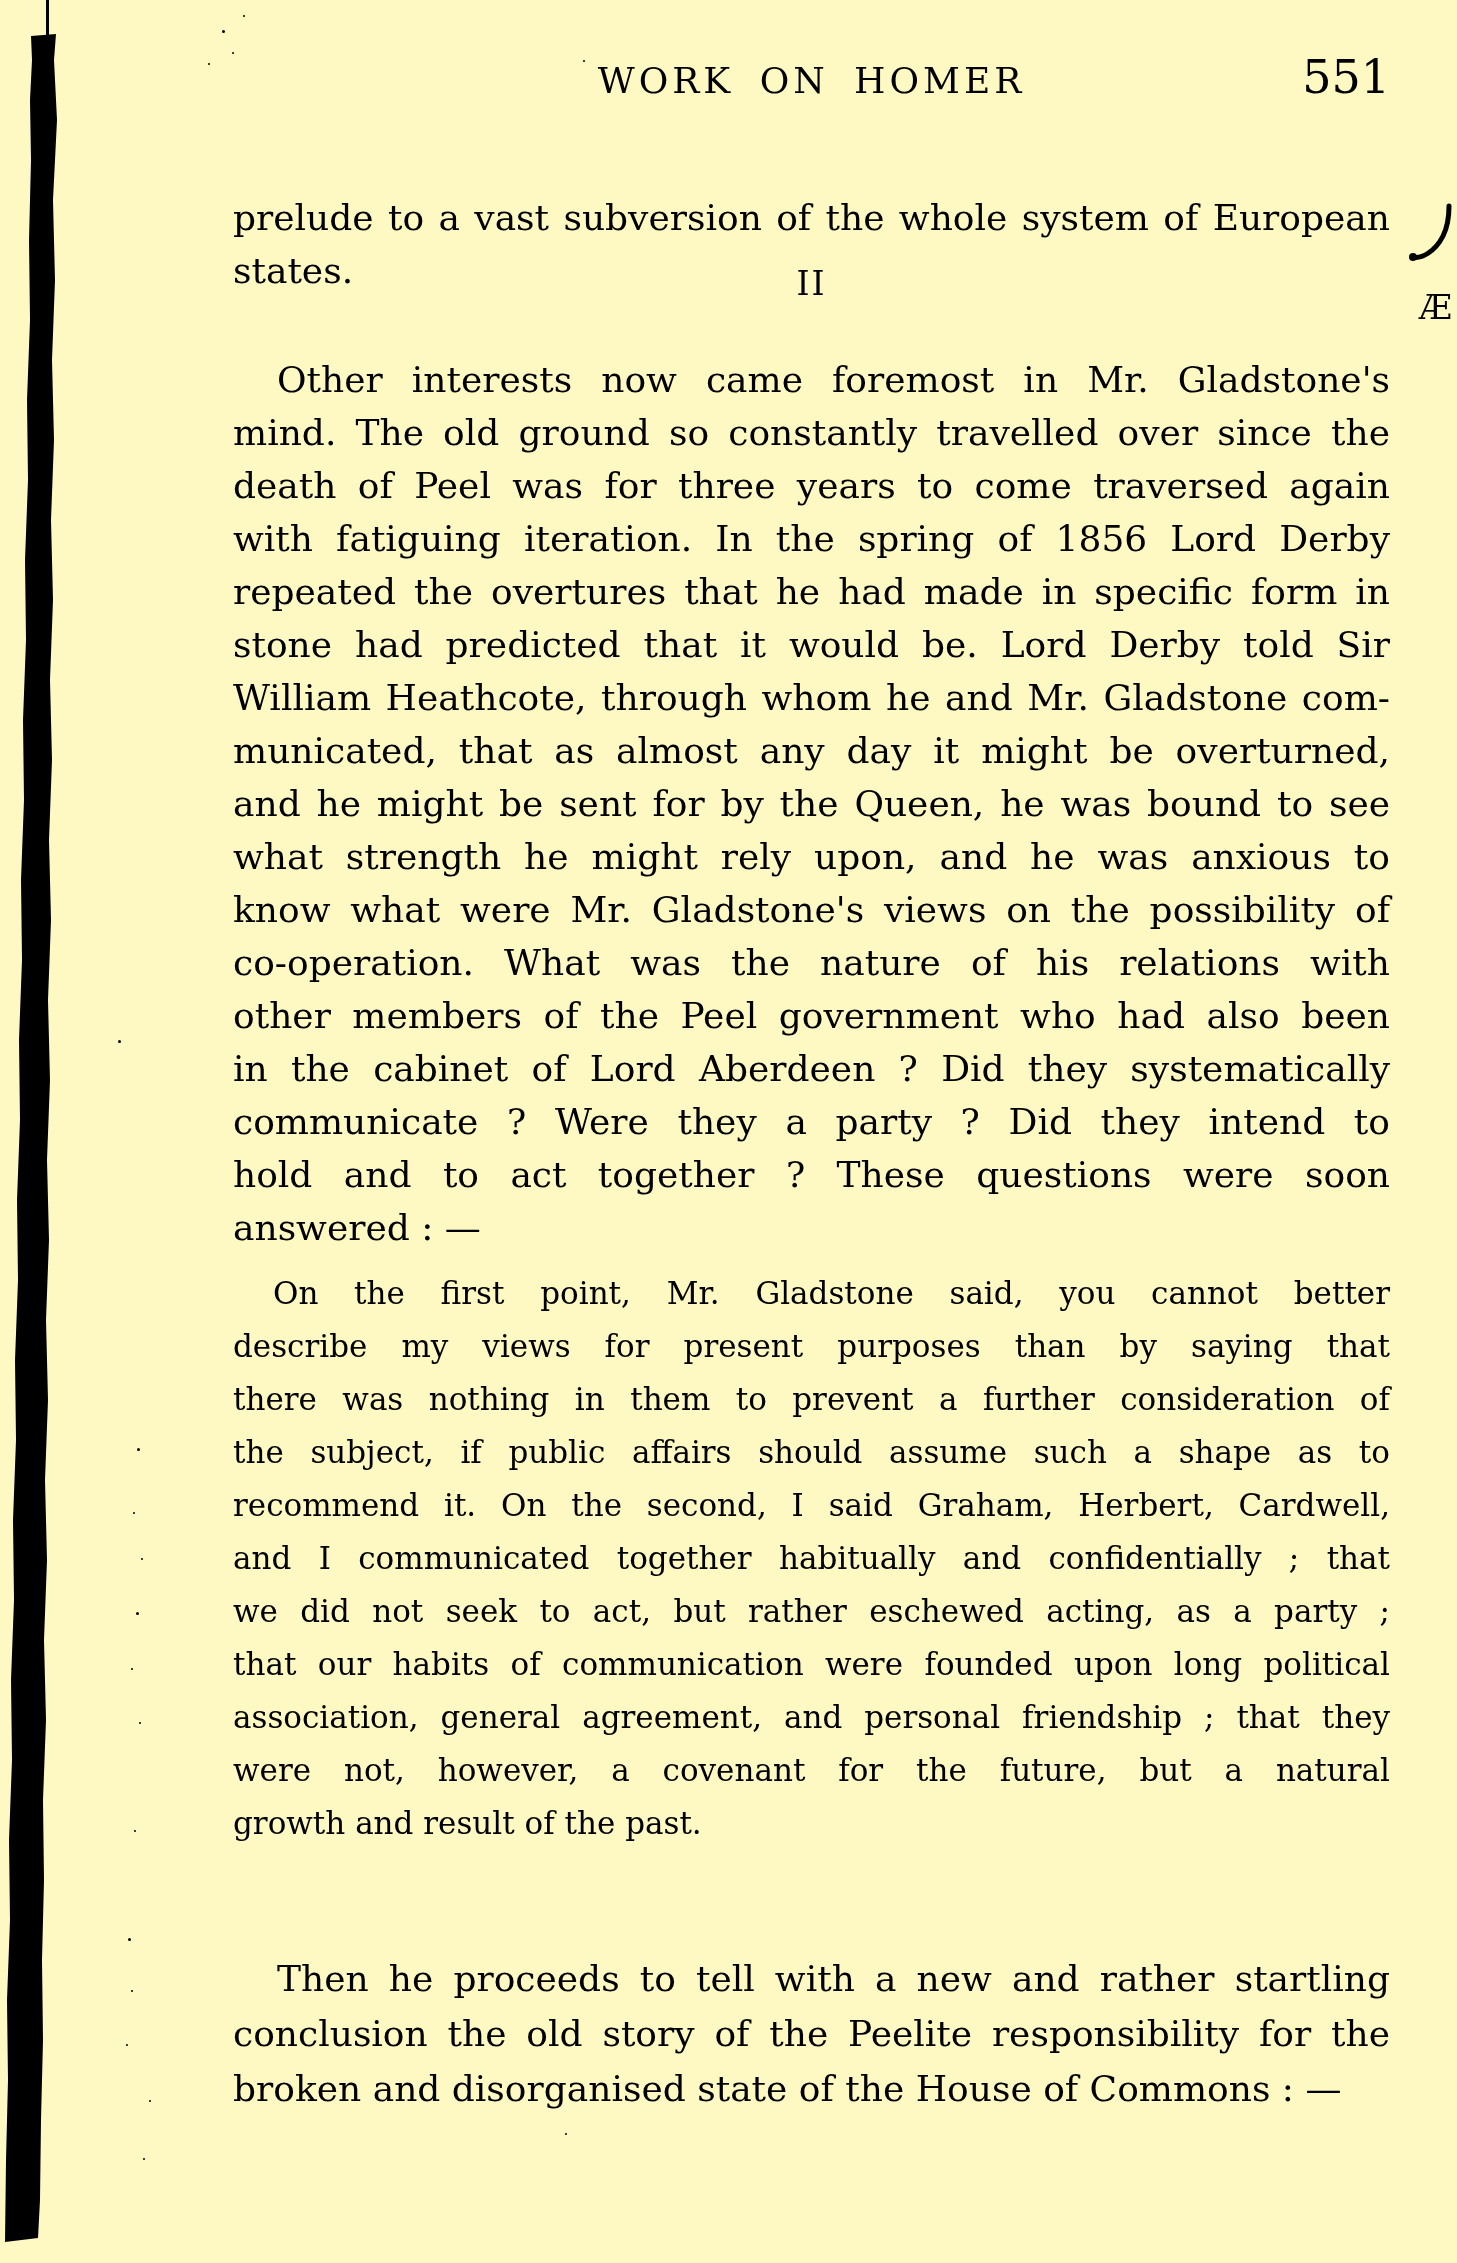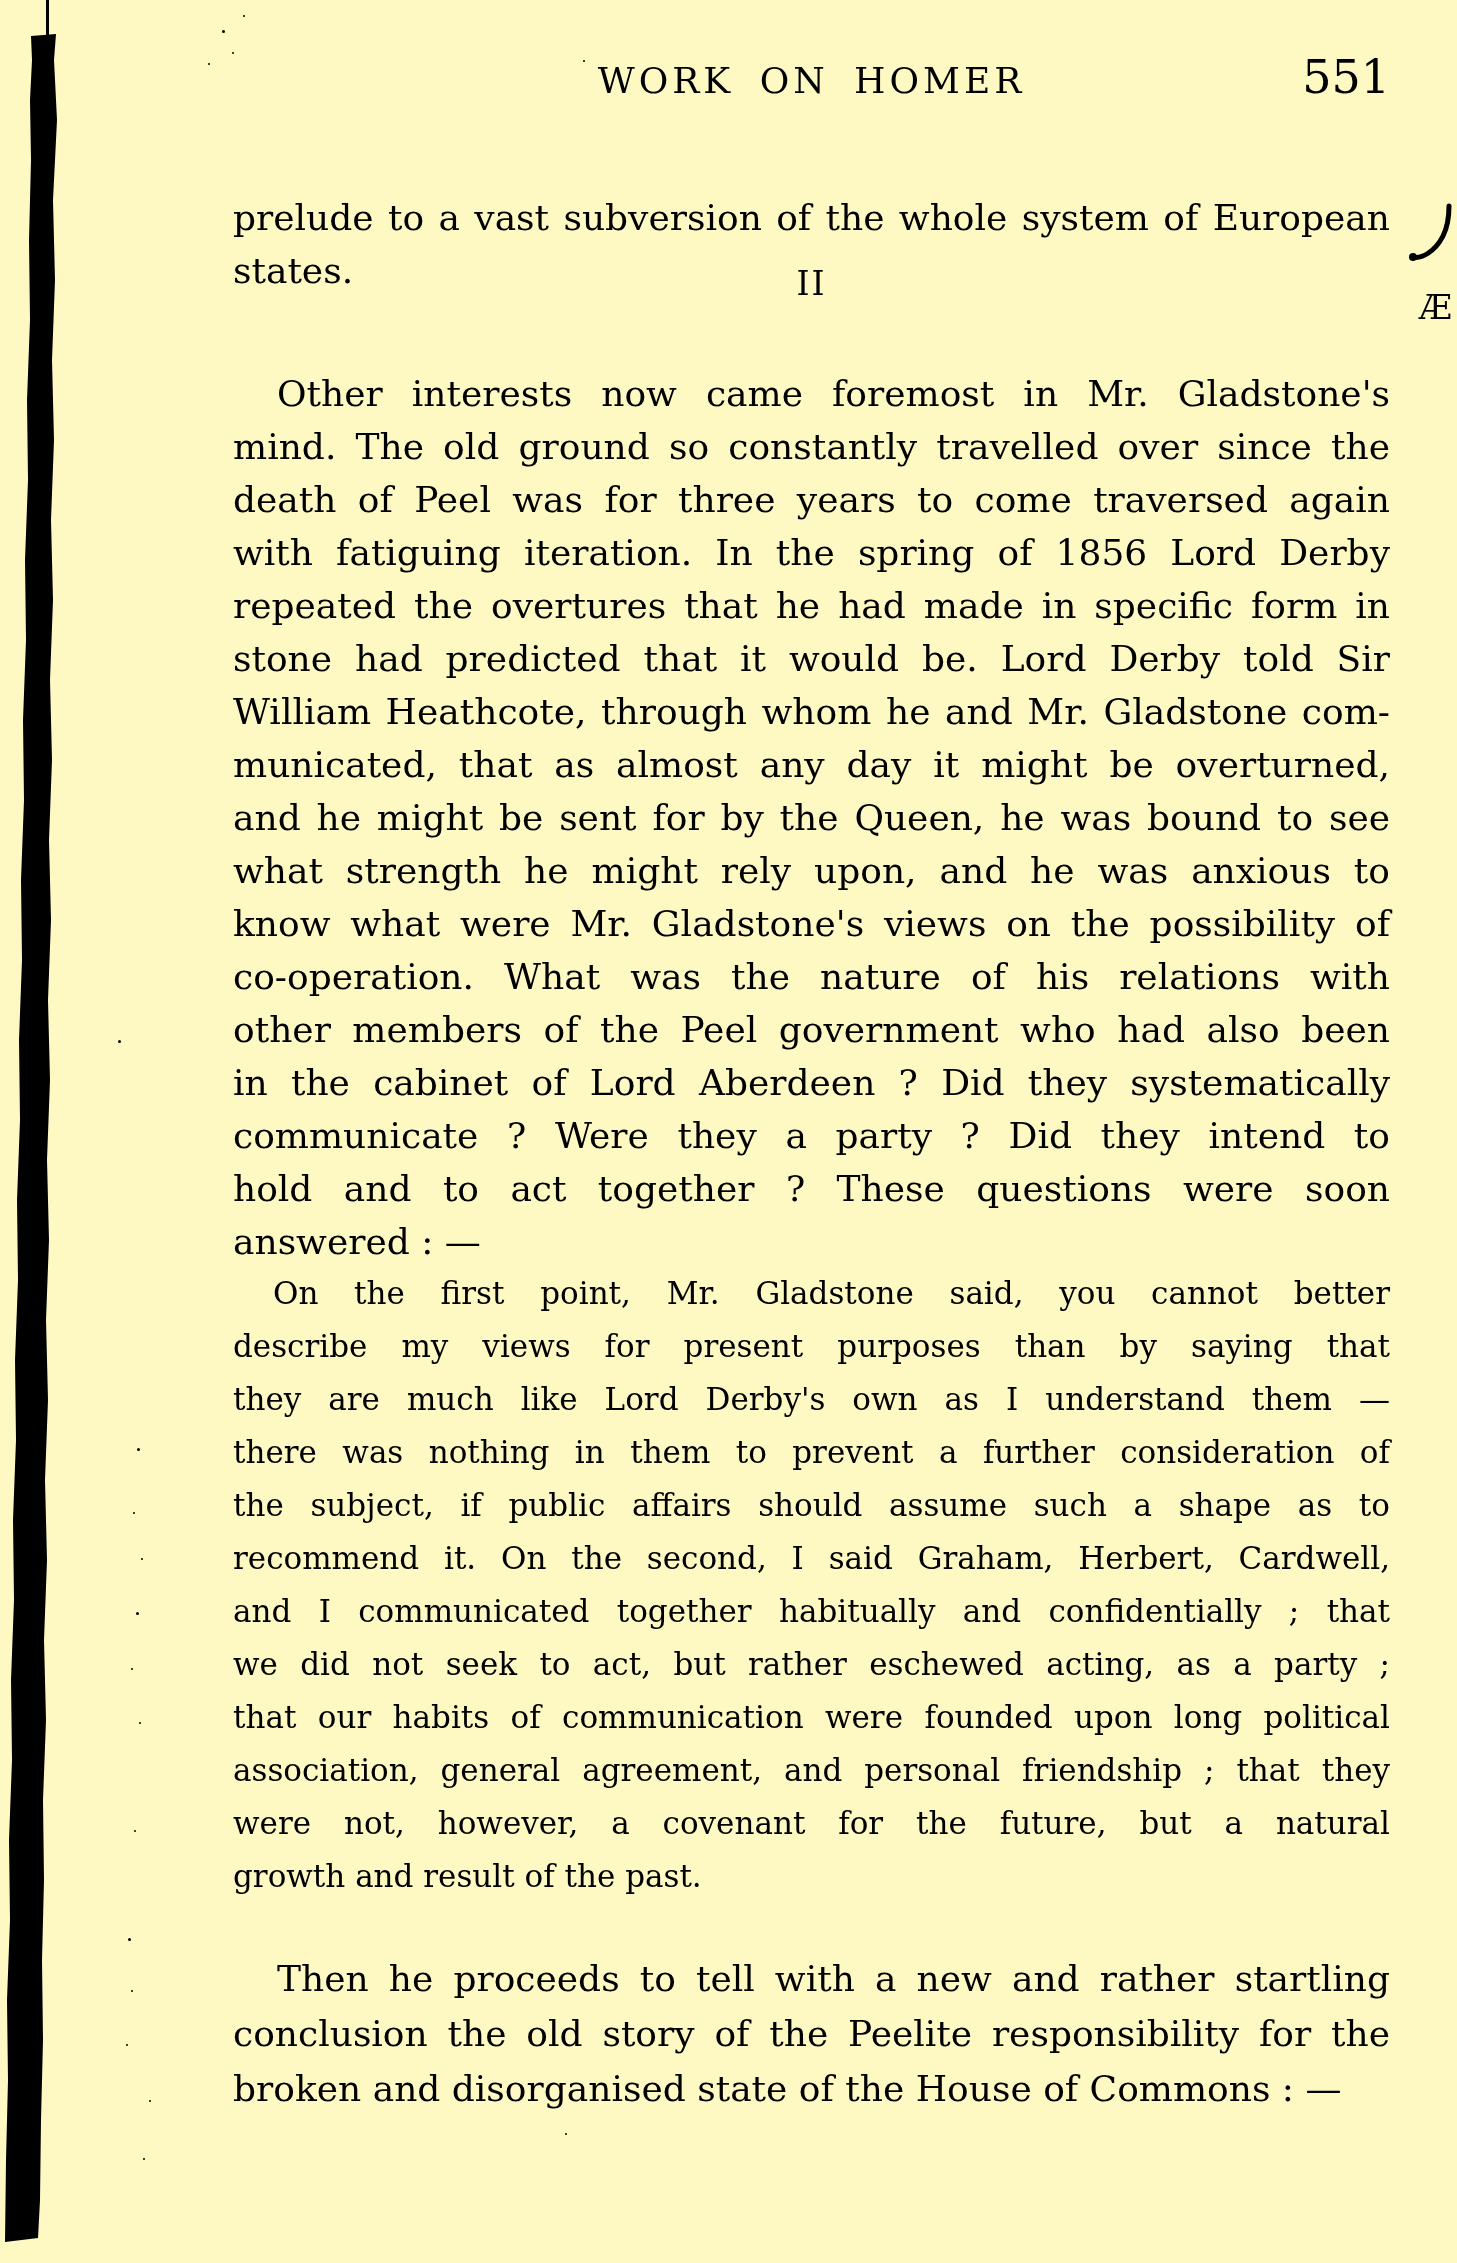--- a/index.html
+++ b/index.html
@@ -79,21 +79,21 @@
 
   <div class="margin-note-upper">CI</div>
   <svg class="abs" style="left:1405px;top:200px;" width="52" height="65" viewBox="0 0 52 65">
     <path d="M 8 57 C 16 59 30 52 38 36 C 42 28 44 16 44 6" fill="none" stroke="#000" stroke-width="5" stroke-linecap="round"></path>
     <circle cx="8" cy="57" r="4" fill="#000"></circle>
   </svg>
   <div class="margin-note-lower">Æ</div>
 
   <div class="section-head">II</div>
 
-  <div class="col main-text para indent-main" style="top:326px;">
+  <div class="col main-text para indent-main" style="top:312px;">
       <div class="line">Other interests now came foremost in Mr. Gladstone's</div>
       <div class="line">mind. The old ground so constantly travelled over since the</div>
       <div class="line">death of Peel was for three years to come traversed again</div>
       <div class="line">with fatiguing iteration. In the spring of 1856 Lord Derby</div>
       <div class="line">repeated the overtures that he had made in specific form in</div>
       <div class="line">stone had predicted that it would be. Lord Derby told Sir</div>
       <div class="line">William Heathcote, through whom he and Mr. Gladstone com-</div>
       <div class="line">municated, that as almost any day it might be overturned,</div>
       <div class="line">and he might be sent for by the Queen, he was bound to see</div>
       <div class="line">what strength he might rely upon, and he was anxious to</div>
@@ -102,21 +102,20 @@
       <div class="line">other members of the Peel government who had also been</div>
       <div class="line">in the cabinet of Lord Aberdeen ? Did they systematically</div>
       <div class="line">communicate ? Were they a party ? Did they intend to</div>
       <div class="line">hold and to act together ? These questions were soon</div>
       <div class="line">answered : —</div>
     </div>
 
   <div class="col quote-text para indent-quote" style="top:1267px;">
       <div class="line">On the first point, Mr. Gladstone said, you cannot better</div>
       <div class="line">describe my views for present purposes than by saying that</div>
-      <div class="line">they are much like Lord Derby's own as I understand them —</div>
       <div class="line">there was nothing in them to prevent a further consideration of</div>
       <div class="line">the subject, if public affairs should assume such a shape as to</div>
       <div class="line">recommend it. On the second, I said Graham, Herbert, Cardwell,</div>
       <div class="line">and I communicated together habitually and confidentially ; that</div>
       <div class="line">we did not seek to act, but rather eschewed acting, as a party ;</div>
       <div class="line">that our habits of communication were founded upon long political</div>
       <div class="line">association, general agreement, and personal friendship ; that they</div>
       <div class="line">were not, however, a covenant for the future, but a natural</div>
       <div class="line">growth and result of the past.</div>
     </div>

